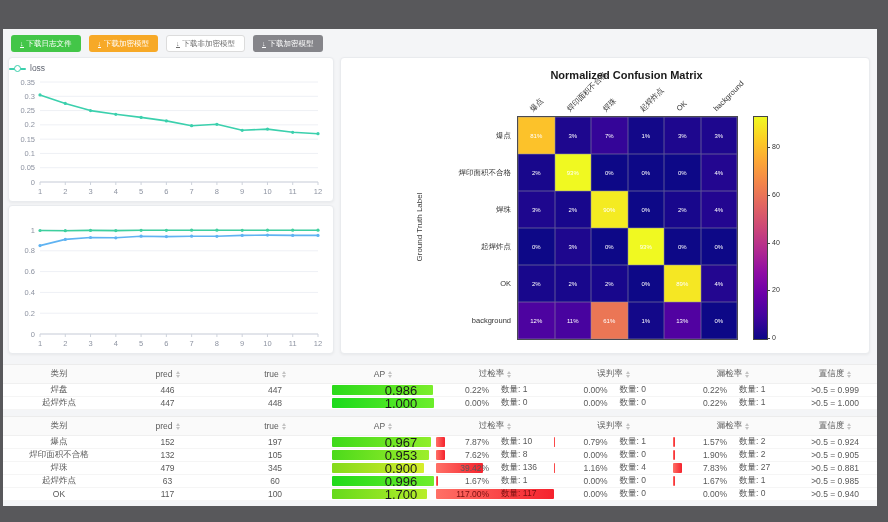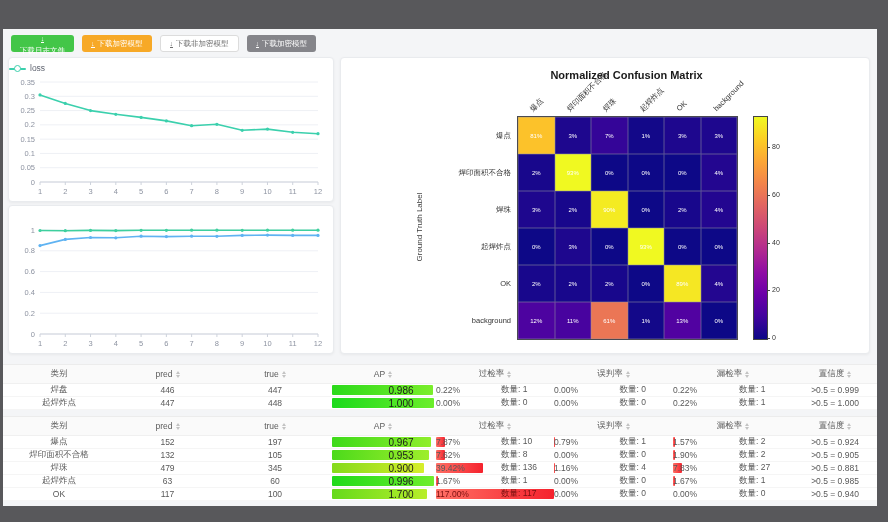--- a/index.html
+++ b/index.html
@@ -4,21 +4,21 @@
 <style>
   html,body{margin:0;padding:0;width:888px;height:522px;overflow:hidden;
     font-family:"Liberation Sans","DejaVu Sans",sans-serif;}
   .frame{position:relative;width:888px;height:522px;background:#58585b;}
   .content{position:absolute;left:3px;top:29px;width:874px;height:477px;background:#f4f5f7;}
 
   
   .toolbar{position:absolute;left:8px;top:6px;display:flex;gap:8px;}
   .btn{height:17px;border-radius:3px;font-size:7.5px;display:inline-flex;align-items:center;
     gap:3px;padding:0 9px;border:none;cursor:pointer;white-space:nowrap;}
-  .btn.green{background:#43c648;color:#fff;flex-direction:column;}
+  .btn.green{background:#43c648;color:#fff;}
   .btn.orange{background:#f7a927;color:#fff;}
   .btn.white{background:#ffffff;color:#6d6d6d;border:1px solid #dcdcdc;}
   .btn.gray{background:#85858a;color:#fff;}
   .dl-icon{display:inline-block;border-bottom:1px solid currentColor;line-height:1;font-size:7px;}
 
   
   .card{position:absolute;background:#fff;border:1px solid #e9ebee;border-radius:4px;
     box-shadow:0 1px 3px rgba(0,0,0,0.05);}
   #card-loss{left:5px;top:28px;width:324px;height:143px;}
   #card-map{left:5px;top:176px;width:324px;height:147px;}
@@ -58,24 +58,24 @@
   .trow.body{height:12px;border-bottom:1px solid #f5f5f5;color:#595959;}
   .tcell{display:flex;align-items:center;justify-content:center;font-size:8.5px;
     position:relative;overflow:hidden;}
   .sorter{display:inline-flex;flex-direction:column;margin-left:3px;}
   .car{width:0;height:0;border-left:2.5px solid transparent;border-right:2.5px solid transparent;}
   .car.up{border-bottom:3px solid #c3c3c3;margin-bottom:1px;}
   .car.down{border-top:3px solid #c3c3c3;}
   .ap-wrap{position:relative;width:calc(100% - 4px);height:10px;}
   .ap-bar{position:absolute;left:0;top:0;bottom:0;border-radius:1px;}
   .ap-txt{position:absolute;inset:0;display:flex;align-items:center;justify-content:center;
-    font-size:10px;color:#1a1a1a;padding-left:36px;}
+    font-size:13px;color:#1a1a1a;padding-left:36px;}
   .rate-bar{position:absolute;left:0;top:1px;bottom:1px;border-radius:1px;
     background:linear-gradient(90deg,#ff7066,#f5222d);}
-  .pct{position:relative;width:45%;text-align:left;}
+  .pct{position:relative;width:45%;text-align:right;}
   .cnt{position:relative;flex:1;text-align:left;padding-left:12px;}
 </style>
 </head>
 <body>
 
 <div class="frame">
   <div class="content">
 
     <div class="toolbar" id="toolbar">
         <button class="btn green">

